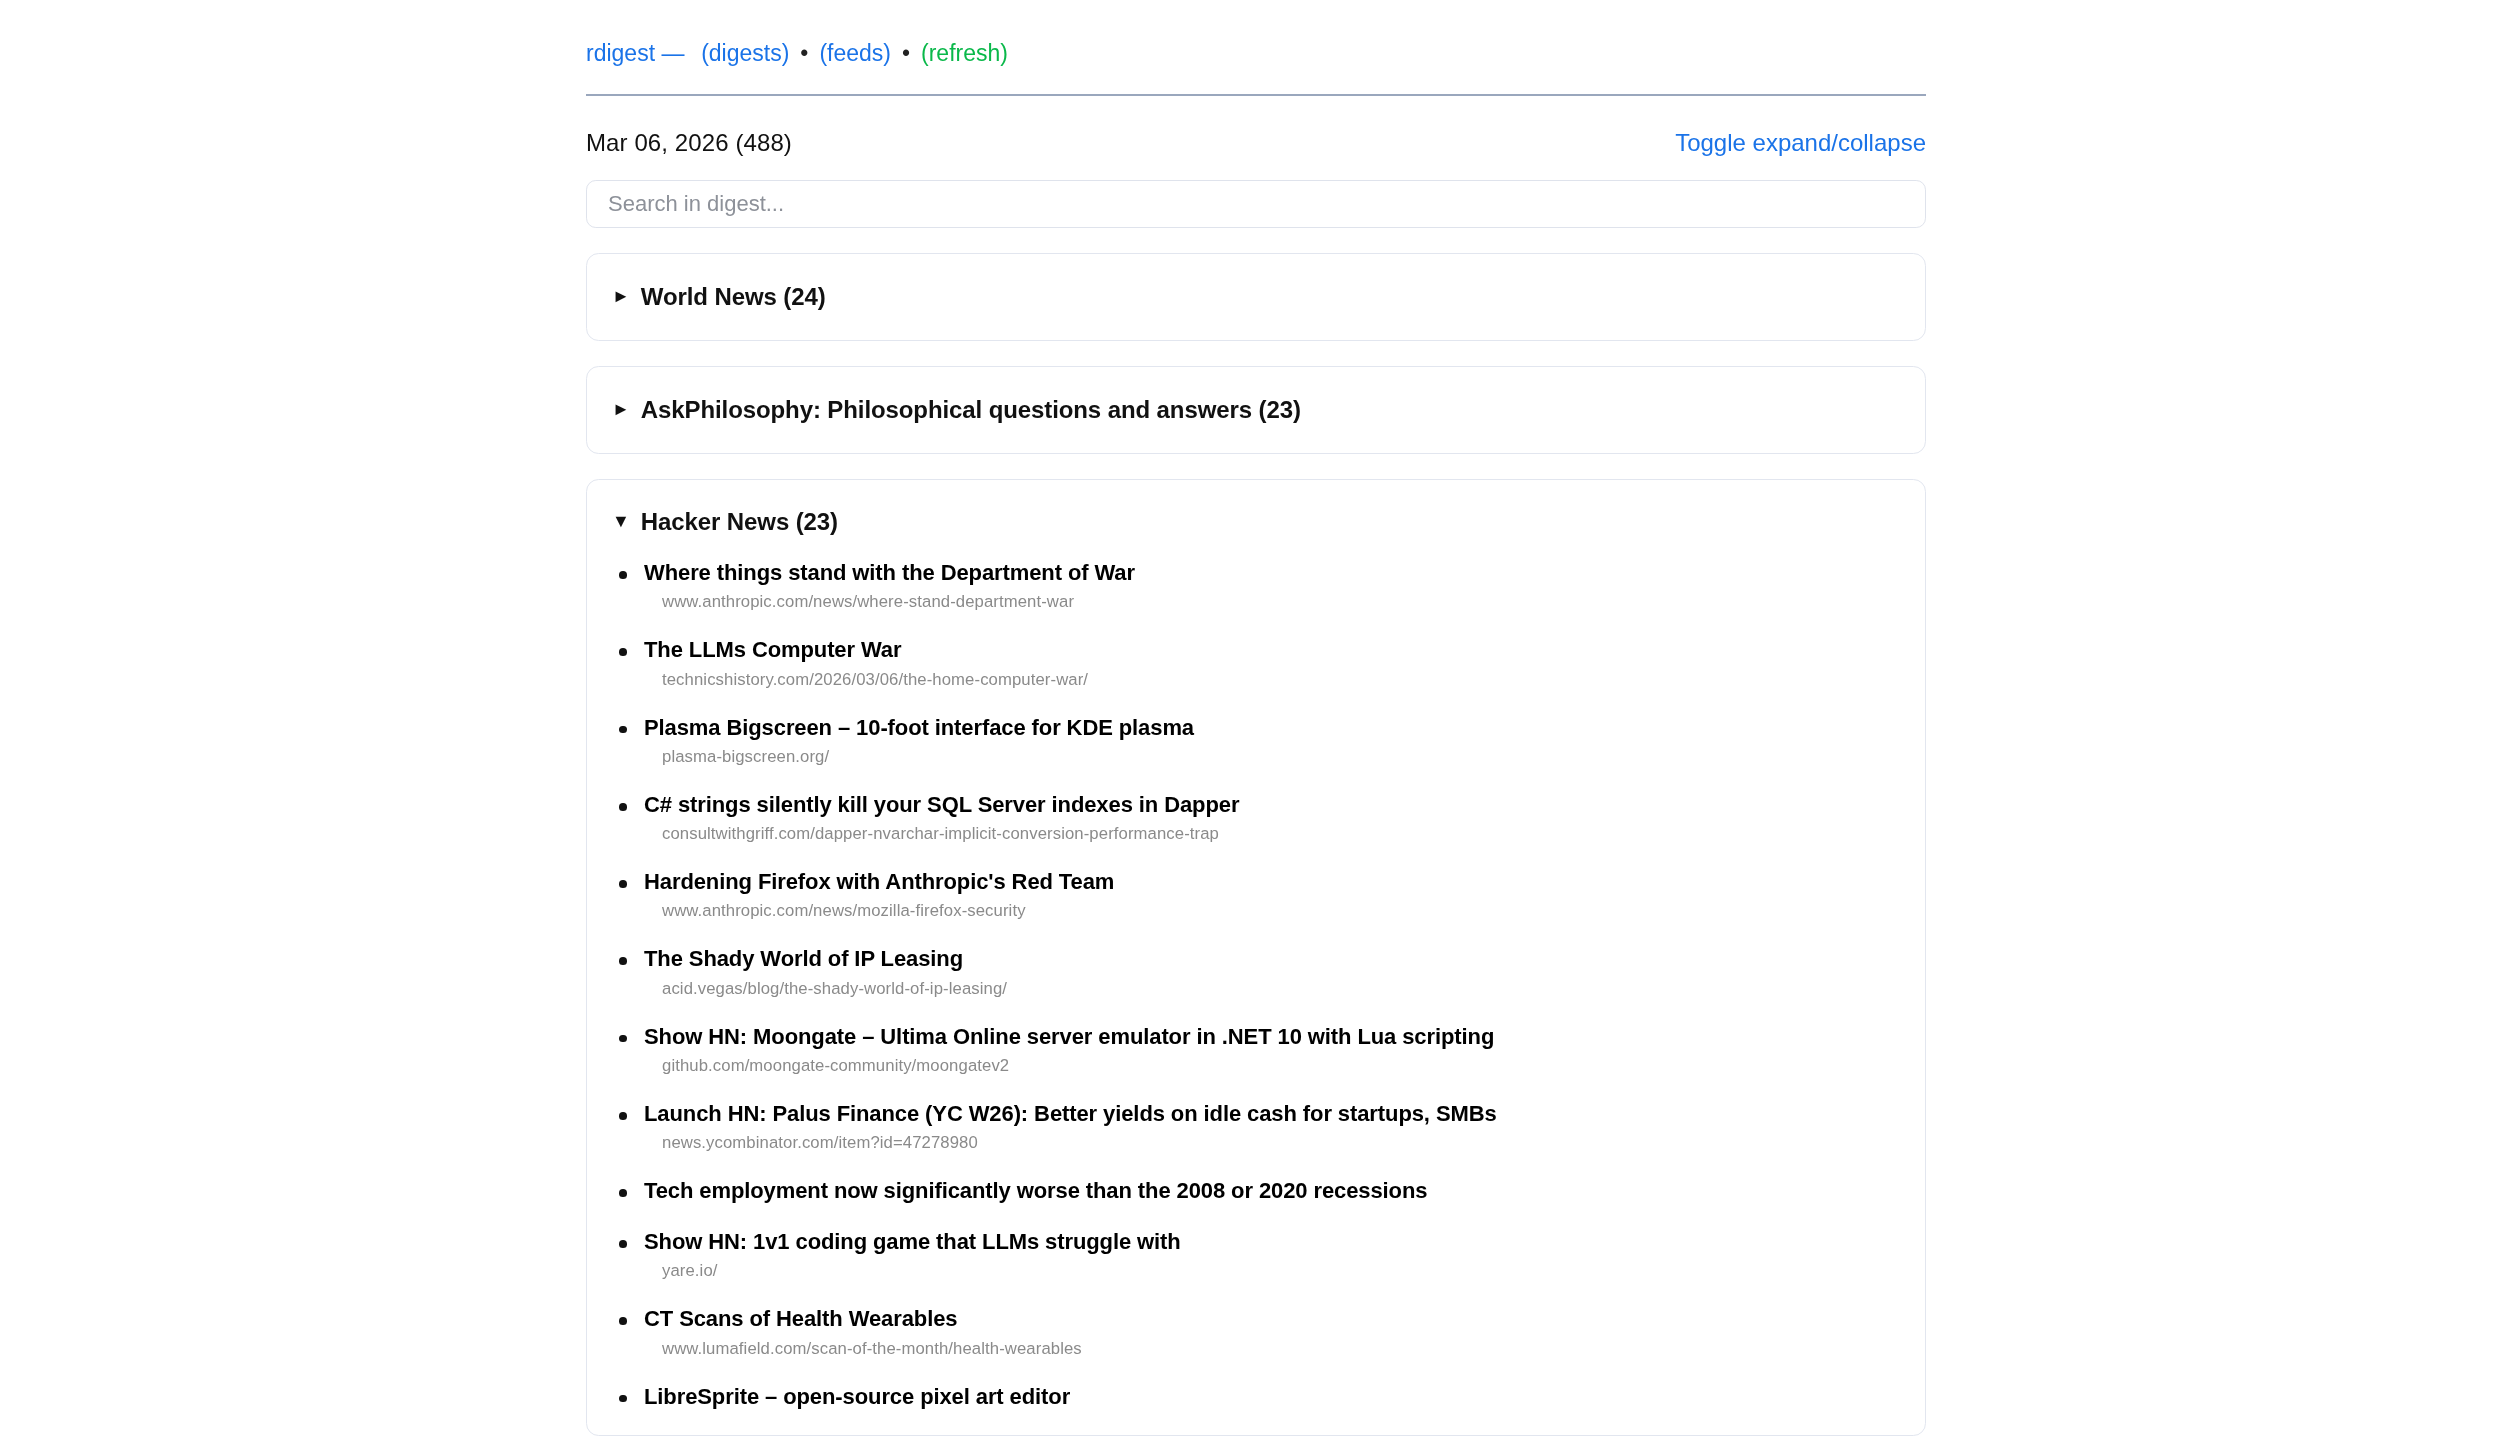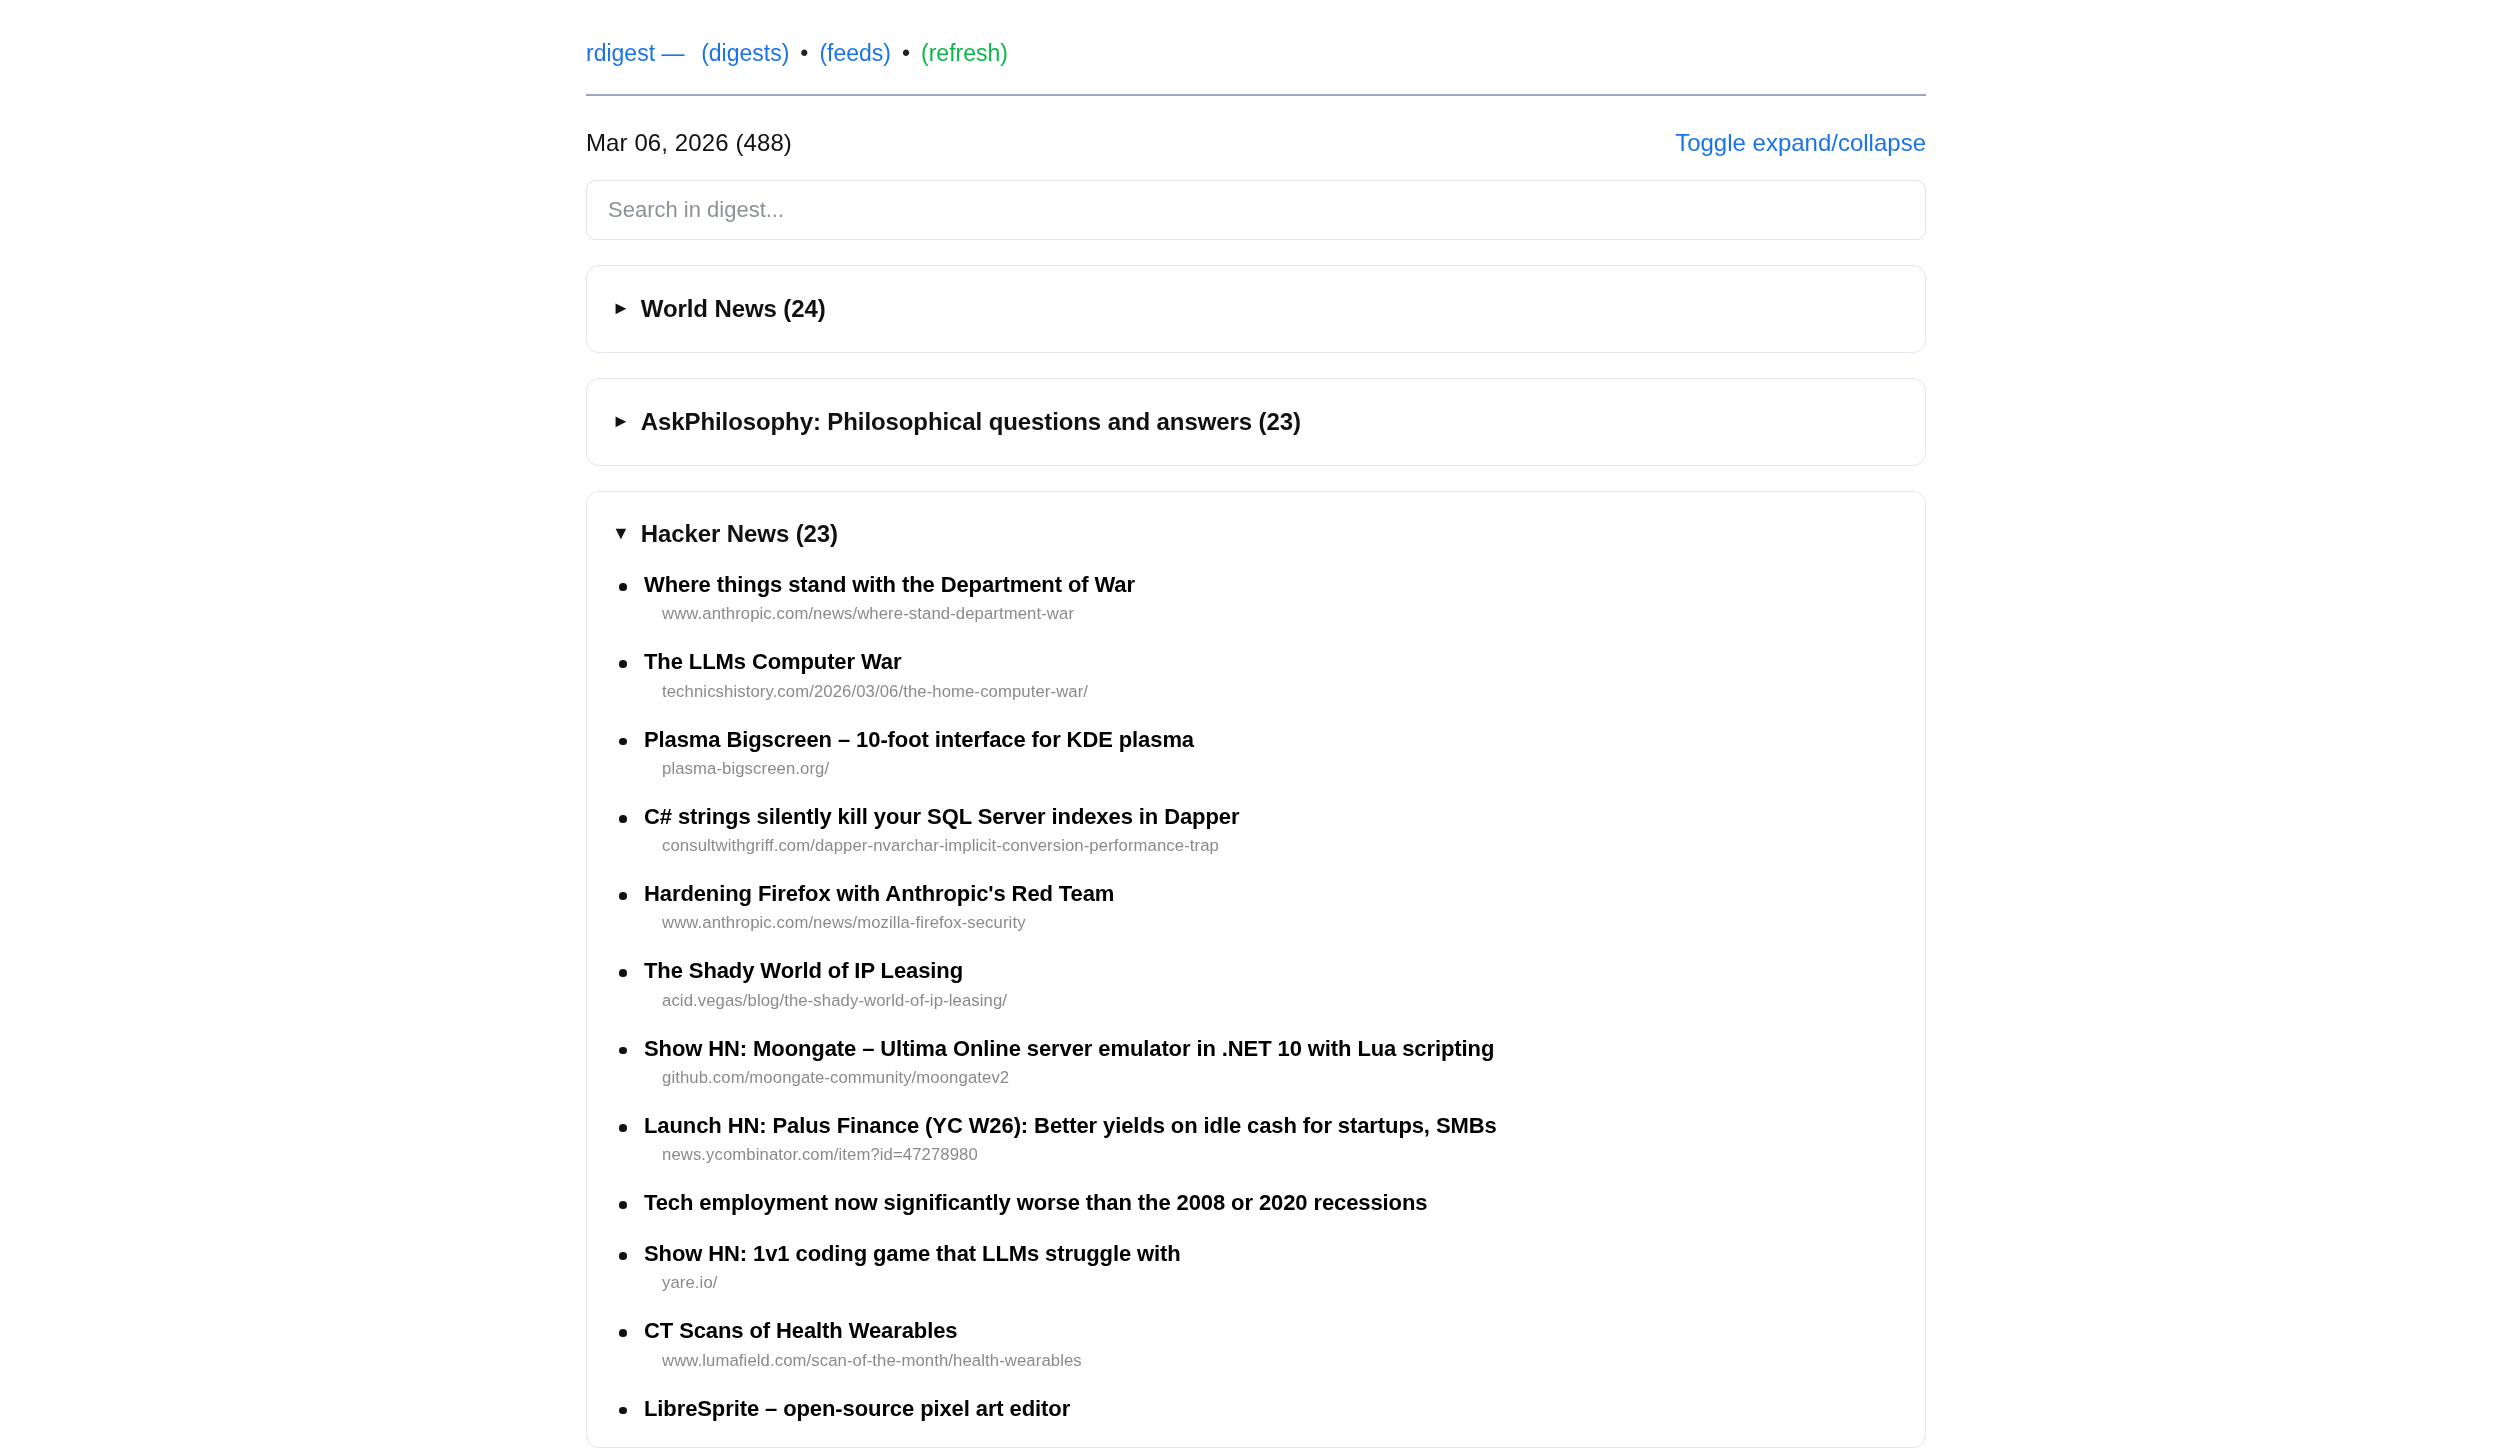--- a/index.html
+++ b/index.html
@@ -82,21 +82,21 @@
     font-size: 24px;
     color: #1a73e8;
     text-decoration: none;
     white-space: nowrap;
   }
 
   
   .search-wrap { margin-top: 23px; }
   .search-input {
     width: 1340px;
-    height: 60px;
+    height: 48px;
     border: 1.4px solid #dfe3ec;
     border-radius: 9.8px;
     background: #ffffff;
     padding: 0 21px;
     font-family: "Liberation Sans", sans-serif;
     font-size: 22px;
     color: #111111;
     outline: none;
   }
   .search-input::placeholder { color: #8d9199; }

